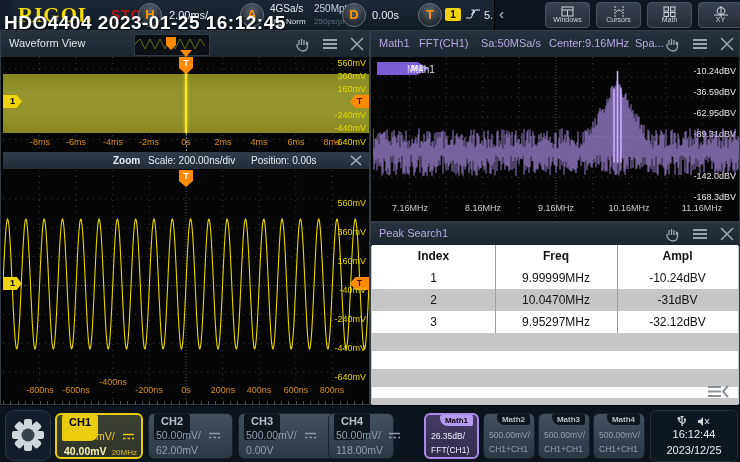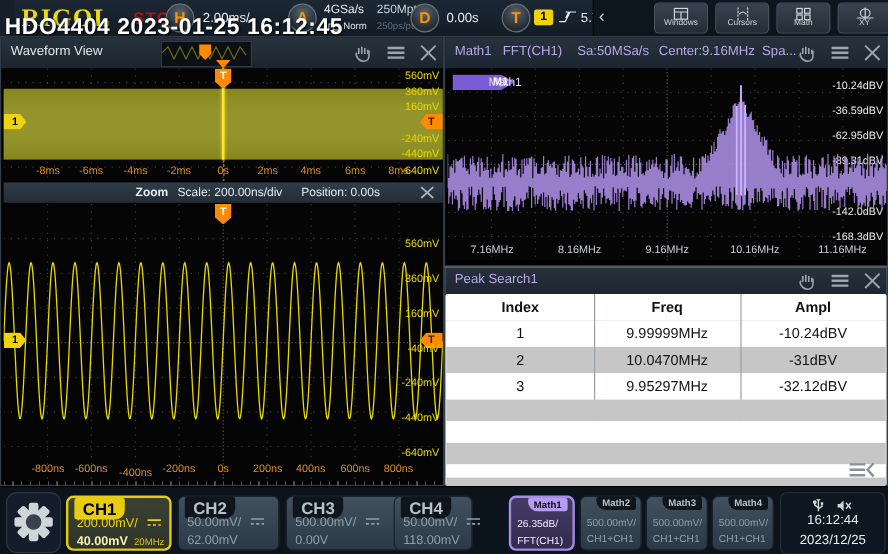--- a/index.html
+++ b/index.html
@@ -48,21 +48,21 @@
   .c0{left:0;width:123px;} .c1{left:123px;width:122px;} .c2{left:245px;width:121px;}
   .thead{font-weight:bold;}
   .vsep{position:absolute;top:0;width:1px;height:110px;background:#9aa0a6;}
   .stripe{position:absolute;left:0;right:0;}
   
   .bottombar{position:absolute;left:0;top:405px;width:740px;height:57px;background:#0b141d;border-top:1px solid #000;}
   .gear-tile{position:absolute;left:5px;top:4px;width:44px;height:49px;background:#141e2a;border:1px solid #2a3642;border-radius:9px;}
   .card{position:absolute;top:7px;height:46px;border-radius:6px;box-sizing:border-box;background:linear-gradient(180deg,#43505d,#2b3845);border:1px solid #1a232c;}
   .card .l1{position:absolute;left:7px;top:15px;font-size:10.5px;color:#8fa0ac;white-space:nowrap;}
   .card .l2{position:absolute;left:7px;top:30px;font-size:10.5px;color:#8fa0ac;white-space:nowrap;}
-  .card-tab{position:absolute;top:0;left:5px;padding:1px 7px 1px 7px;font-size:14px;font-weight:bold;background:#0e151d;color:#b6c2cb;border-radius:2px 2px 8px 2px;}
+  .card-tab{position:absolute;top:0;left:5px;padding:1px 7px 13px 7px;font-size:11px;font-weight:bold;background:#0e151d;color:#b6c2cb;border-radius:2px 2px 8px 2px;}
   .card.sel-ch{background:linear-gradient(180deg,#3c4134,#2e3429);border:2px solid #e8cc10;}
   .card.sel-ch .card-tab{background:#e8cc10;color:#000;}
   .card.sel-ch .l1{color:#f2d20a;}
   .card.sel-ch .l2{color:#f8f0b0;font-weight:bold;}
   .bw{font-size:8px;color:#d8c020;font-weight:normal;margin-left:5px;}
   .mcard .card-tab{left:auto;right:4px;border-radius:2px 2px 2px 8px;padding:1px 5px;font-size:8px;}
   .mcard .l1{font-size:8.5px;top:16px;left:5px;}
   .mcard .l2{font-size:8.5px;top:30px;left:5px;}
   .card.sel-m{background:linear-gradient(180deg,#453c66,#332b4d);border:2px solid #a98ce8;}
   .card.sel-m .card-tab{background:#b49cf0;color:#101;}
@@ -264,21 +264,21 @@
       <div class="tag tag-tr" style="right:0;top:107px;">T</div>
       <span class="lab vlab" style="top:28px;">560mV</span>
       <span class="lab vlab" style="top:57px;">360mV</span>
       <span class="lab vlab" style="top:86px;">160mV</span>
       <span class="lab vlab" style="top:115px;">-40mV</span>
       <span class="lab vlab" style="top:144px;">-240mV</span>
       <span class="lab vlab" style="top:173px;">-440mV</span>
       <span class="lab vlab" style="top:202px;">-640mV</span>
       <span class="lab tlab" style="left:15px;top:215px;">-800ns</span>
       <span class="lab tlab" style="left:51px;top:215px;">-600ns</span>
-      <span class="lab tlab" style="left:88px;top:207px;margin-top:12px;">-400ns</span>
+      <span class="lab tlab" style="left:88px;top:207px;">-400ns</span>
       <span class="lab tlab" style="left:124px;top:215px;">-200ns</span>
       <span class="lab tlab" style="left:161px;top:215px;">0s</span>
       <span class="lab tlab" style="left:198px;top:215px;">200ns</span>
       <span class="lab tlab" style="left:234px;top:215px;">400ns</span>
       <span class="lab tlab" style="left:271px;top:215px;">600ns</span>
       <span class="lab tlab" style="left:307px;top:215px;">800ns</span>
     </div>
     <div class="ruler" style="top:370px;"></div>
   </div>
 

